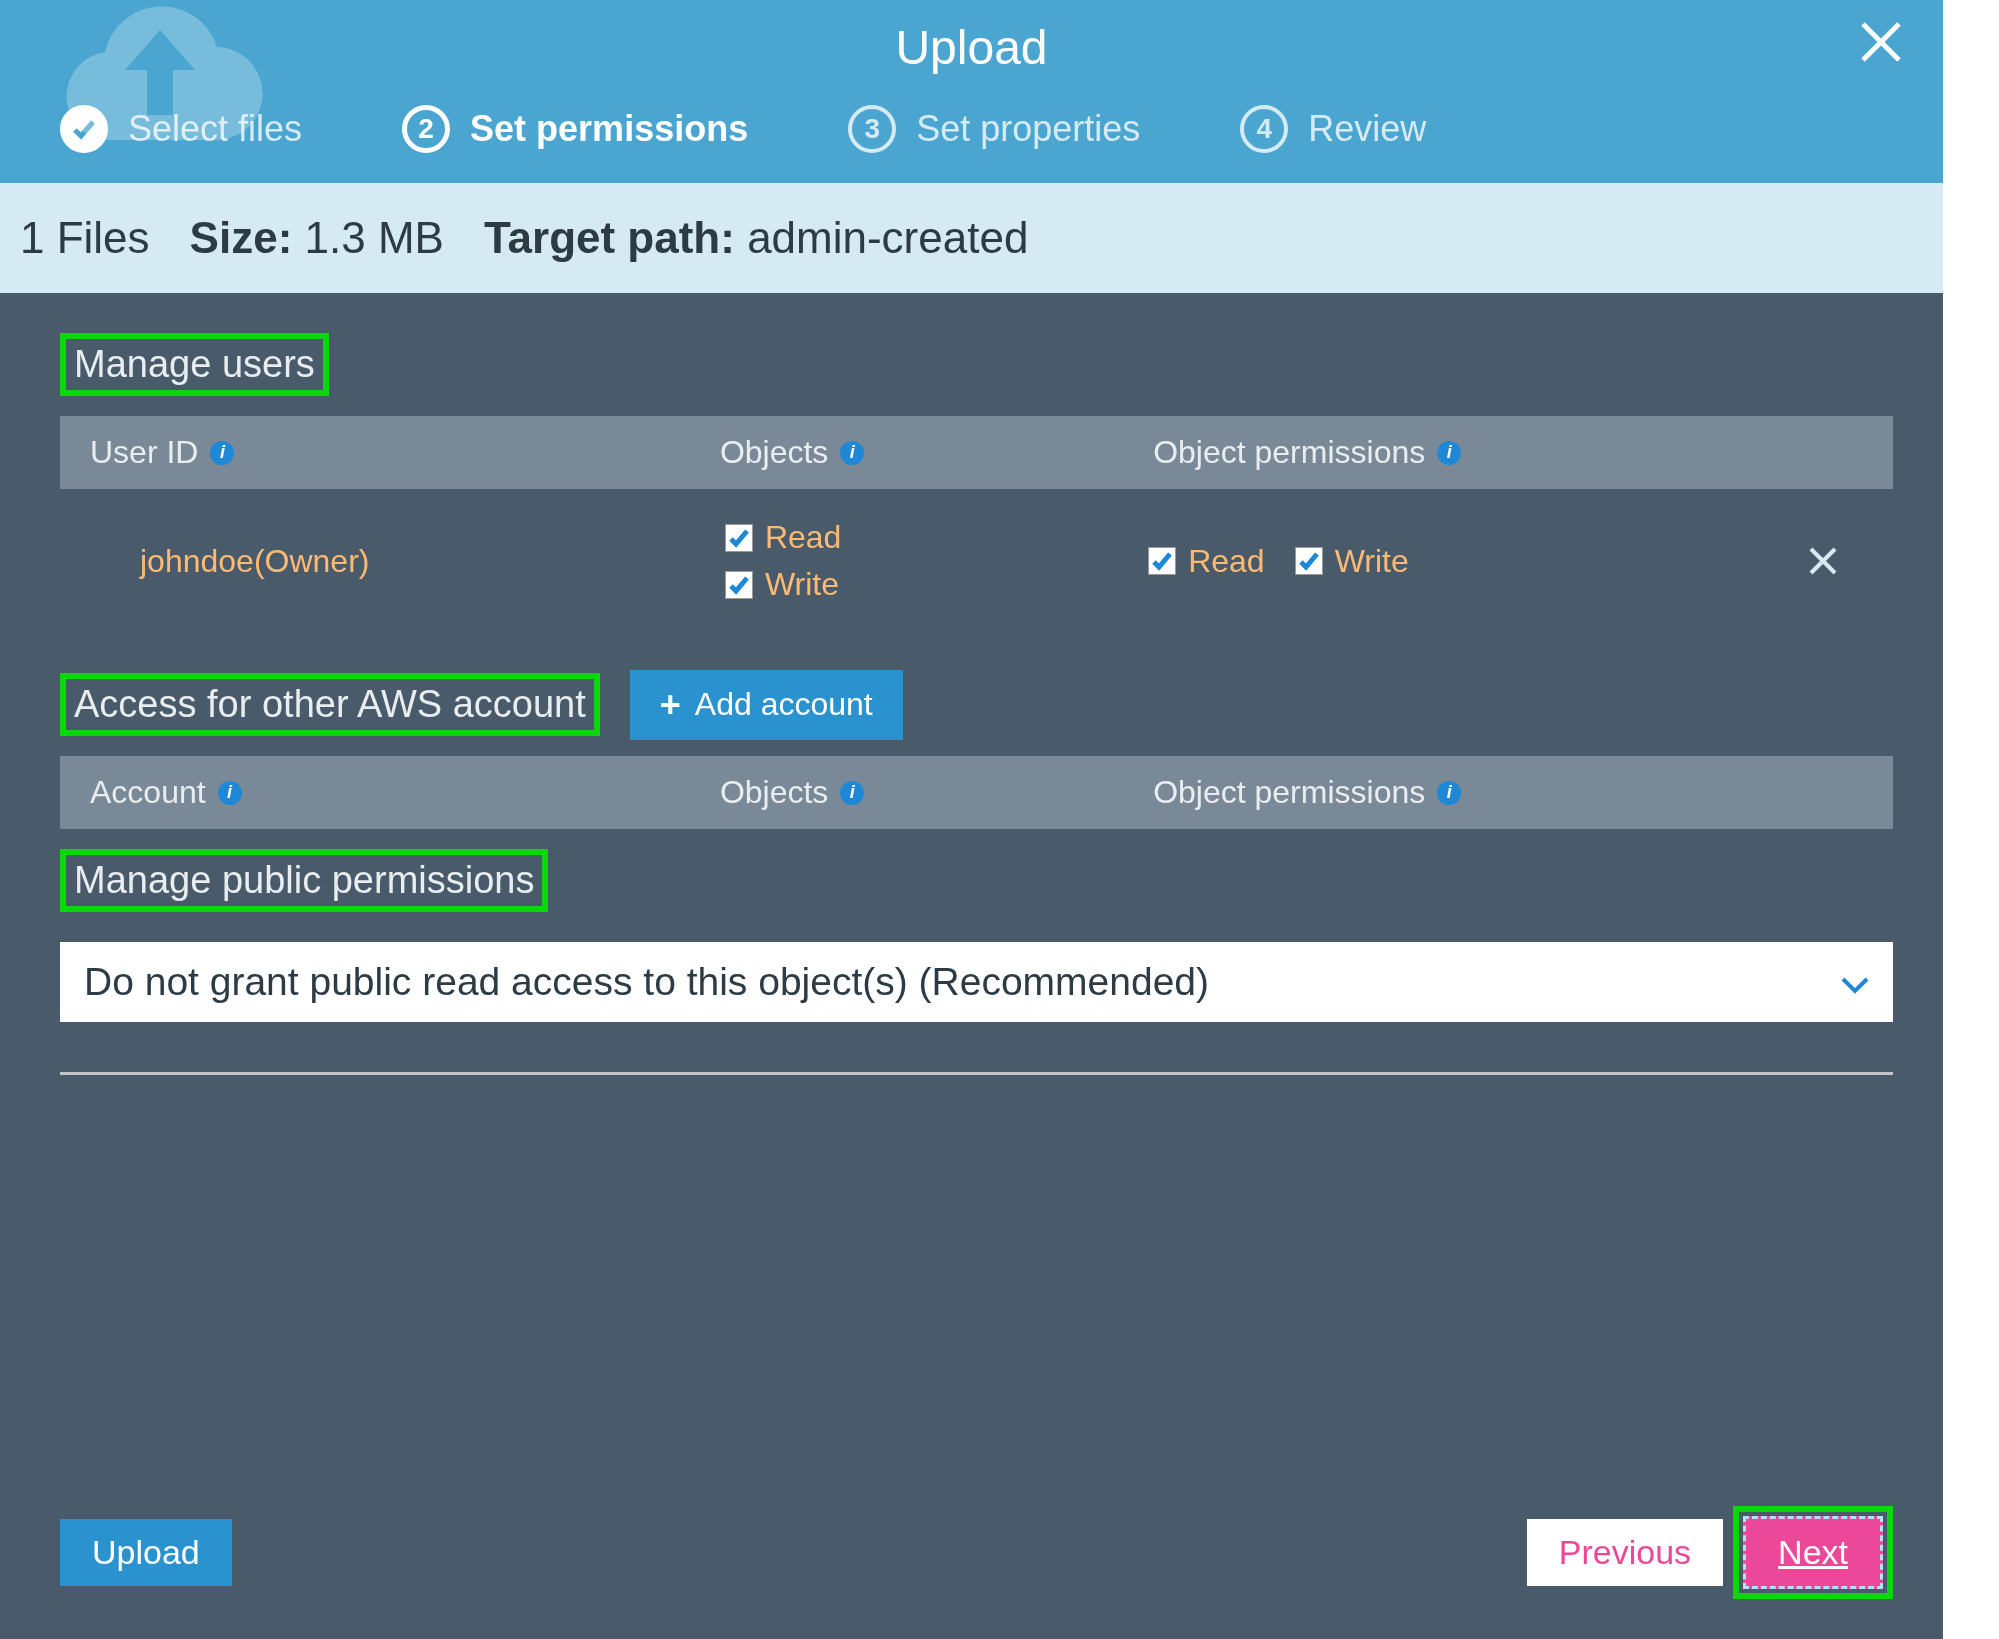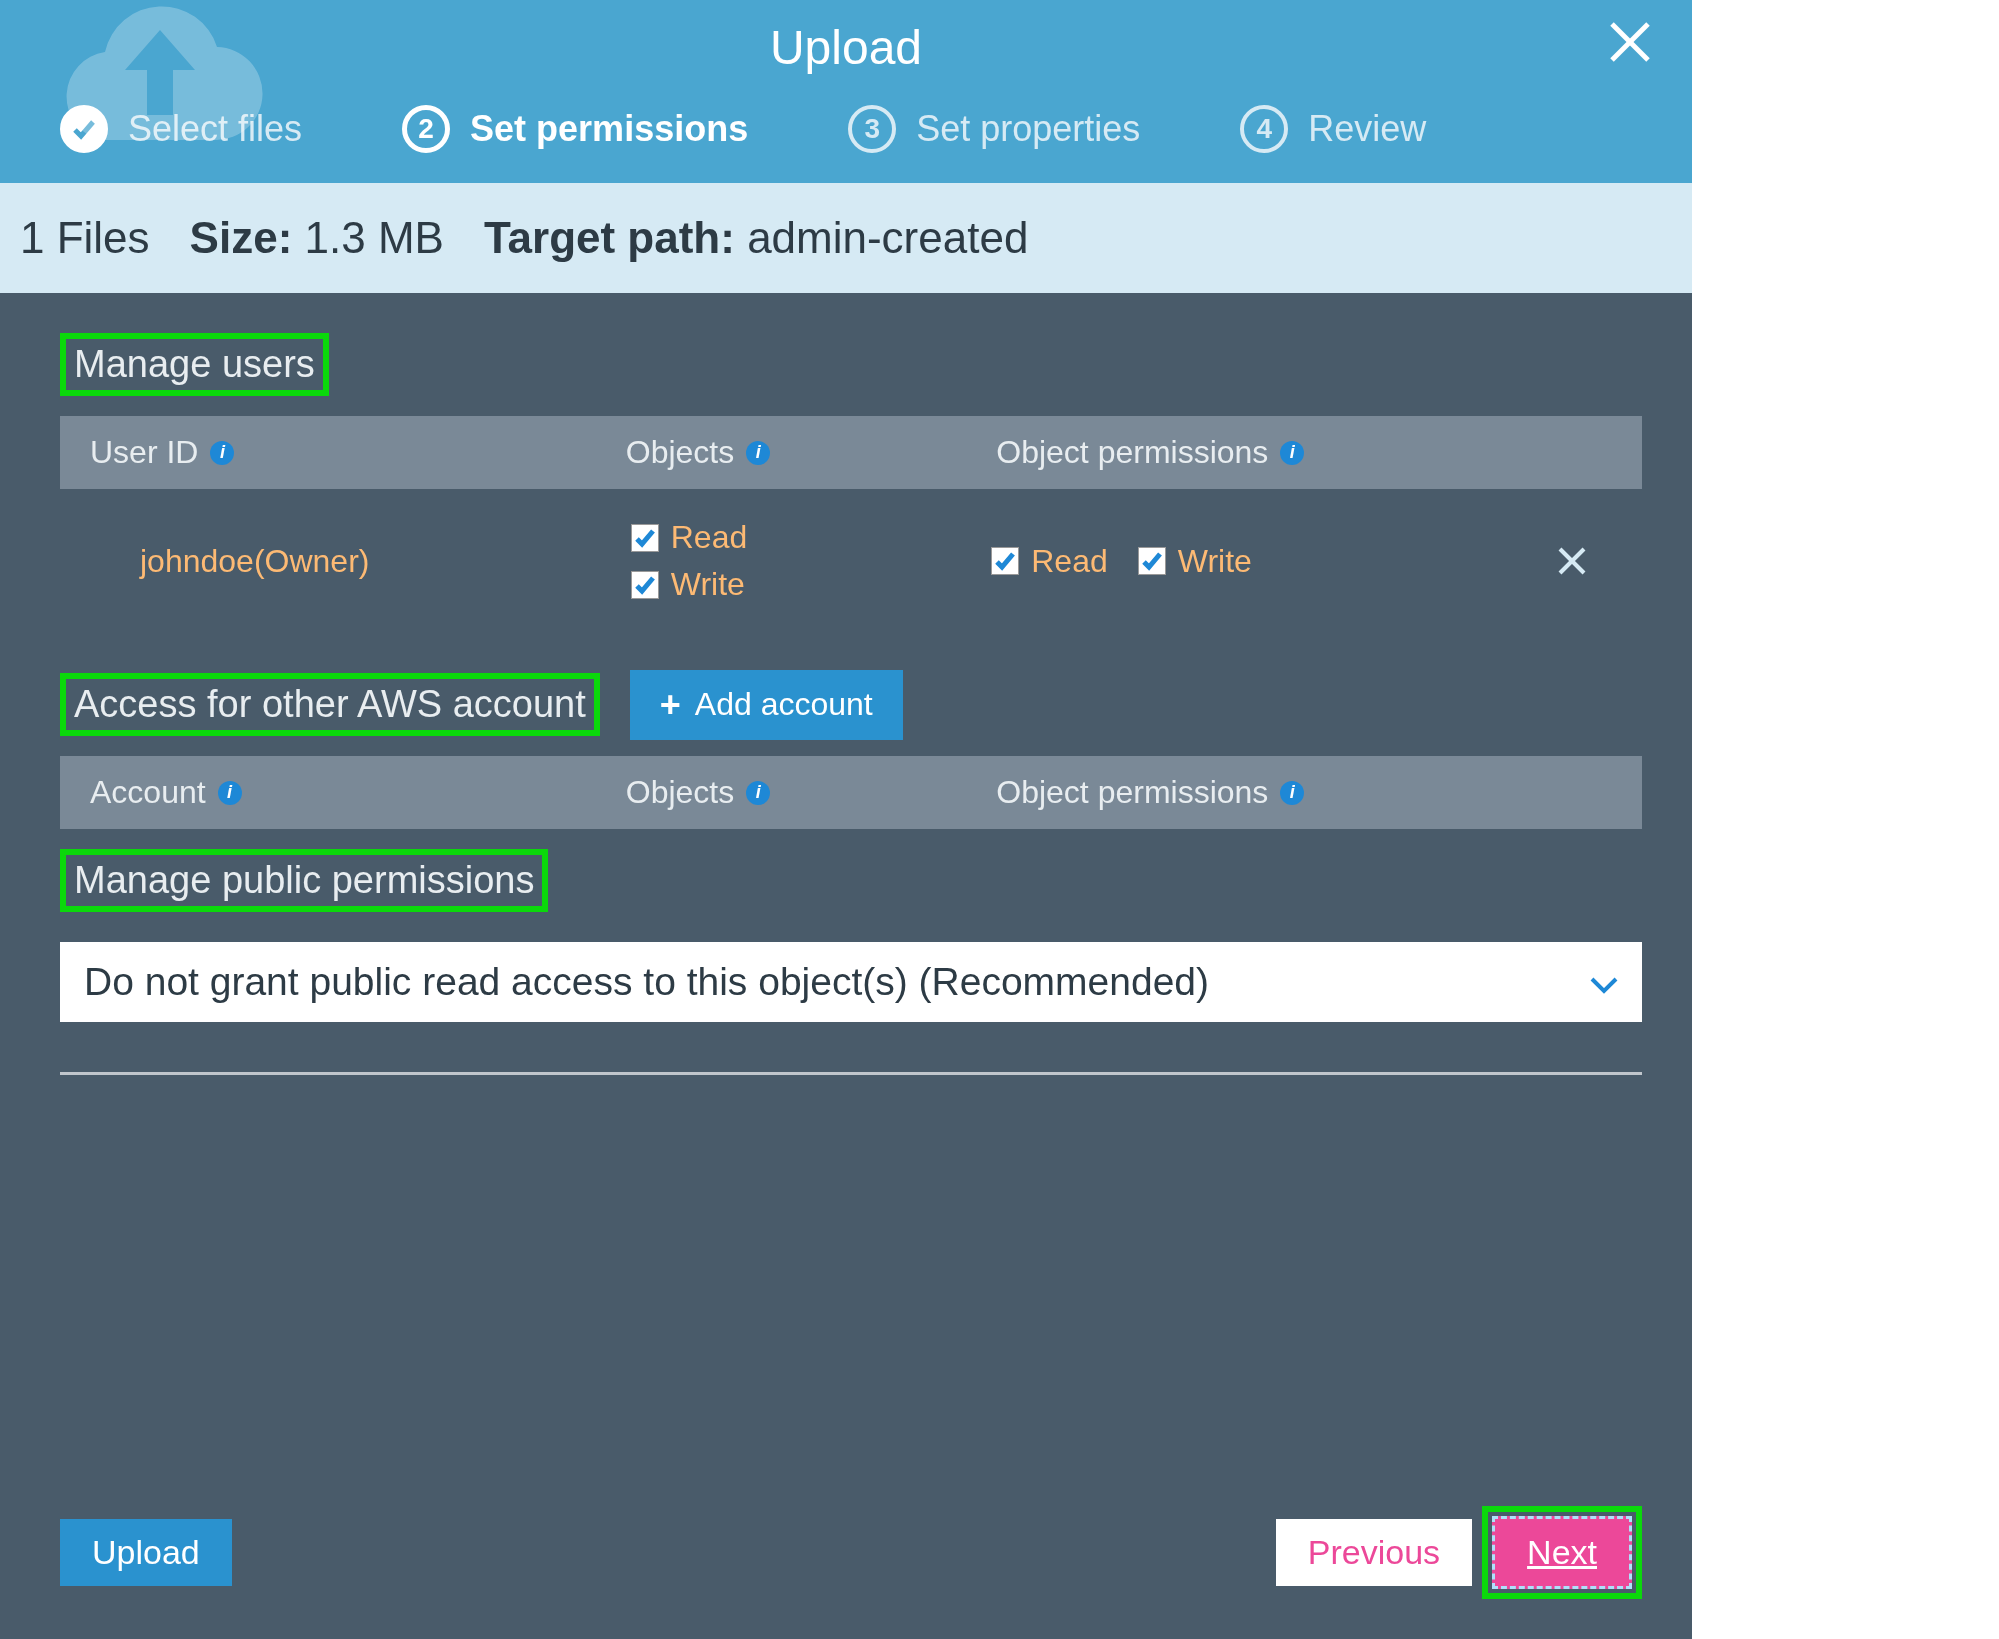--- a/index.html
+++ b/index.html
@@ -4,21 +4,21 @@
 <style>
   * { box-sizing: border-box; margin: 0; padding: 0; }
   body {
     font-family: "Helvetica Neue", Arial, sans-serif;
     background: #fff;
     width: 1999px;
     height: 1639px;
     position: relative;
   }
   .modal {
-    width: 1692px;
+    width: 1943px;
     height: 1639px;
     background: #495b6a;
     display: flex;
     flex-direction: column;
   }
 
   
   .header {
     background: #4aa6d0;
     color: #fff;

